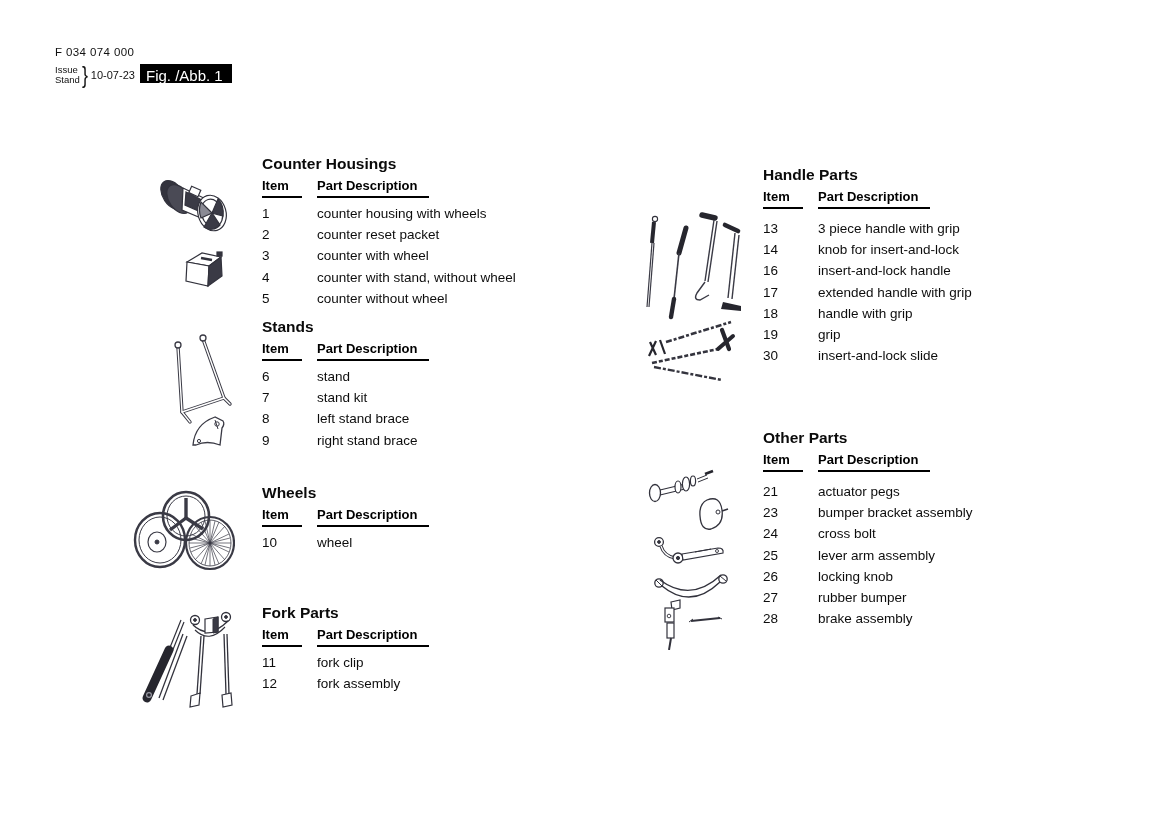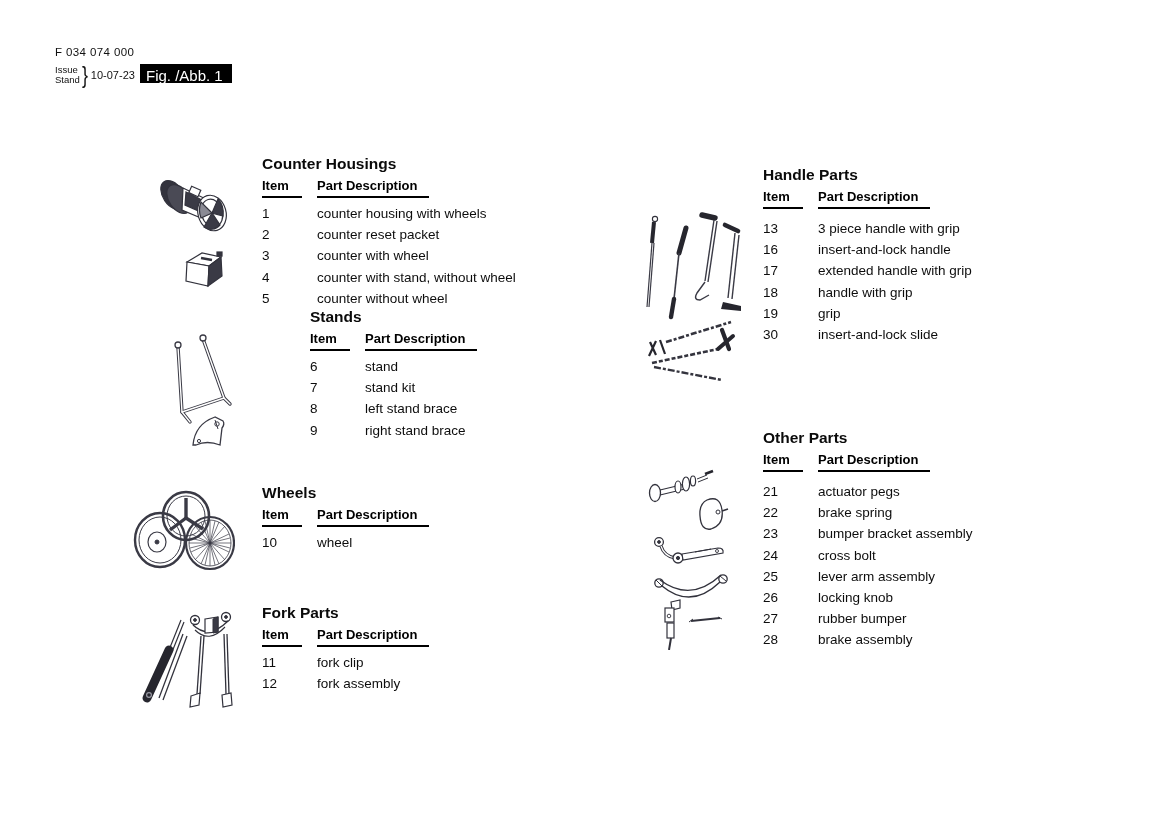--- a/index.html
+++ b/index.html
@@ -108,21 +108,21 @@
           <div class="c-item">4</div>
           <div class="c-desc">counter with stand, without wheel</div>
         </div>
         <div class="prow">
           <div class="c-item">5</div>
           <div class="c-desc">counter without wheel</div>
         </div>
       </div>
   </section>
 
-  <section class="parts-section" style="left:262px; top:308px;margin-left:48px;">
+  <section class="parts-section" style="left:262px; top:318px;">
     <div class="section-title">Stands</div>
     <div class="thead">
       <span class="th-item"><span class="ul">Item</span></span>
       <span class="th-desc"><span class="ul">Part Description</span></span>
     </div>
     <div class="rows">
         <div class="prow">
           <div class="c-item">6</div>
           <div class="c-desc">stand</div>
         </div>
@@ -178,20 +178,24 @@
     <div class="thead">
       <span class="th-item"><span class="ul">Item</span></span>
       <span class="th-desc"><span class="ul">Part Description</span></span>
     </div>
     <div class="rows gap-lg">
         <div class="prow">
           <div class="c-item">13</div>
           <div class="c-desc">3 piece handle with grip</div>
         </div>
         <div class="prow">
+          <div class="c-item">14</div>
+          <div class="c-desc">knob for insert-and-lock</div>
+        </div>
+        <div class="prow">
           <div class="c-item">16</div>
           <div class="c-desc">insert-and-lock handle</div>
         </div>
         <div class="prow">
           <div class="c-item">17</div>
           <div class="c-desc">extended handle with grip</div>
         </div>
         <div class="prow">
           <div class="c-item">18</div>
           <div class="c-desc">handle with grip</div>
@@ -210,24 +214,20 @@
   <section class="parts-section" style="left:763px; top:429px;">
     <div class="section-title">Other Parts</div>
     <div class="thead">
       <span class="th-item"><span class="ul">Item</span></span>
       <span class="th-desc"><span class="ul">Part Description</span></span>
     </div>
     <div class="rows gap-lg">
         <div class="prow">
           <div class="c-item">21</div>
           <div class="c-desc">actuator pegs</div>
-        </div>
-        <div class="prow">
-          <div class="c-item">22</div>
-          <div class="c-desc">brake spring</div>
         </div>
         <div class="prow">
           <div class="c-item">23</div>
           <div class="c-desc">bumper bracket assembly</div>
         </div>
         <div class="prow">
           <div class="c-item">24</div>
           <div class="c-desc">cross bolt</div>
         </div>
         <div class="prow">

